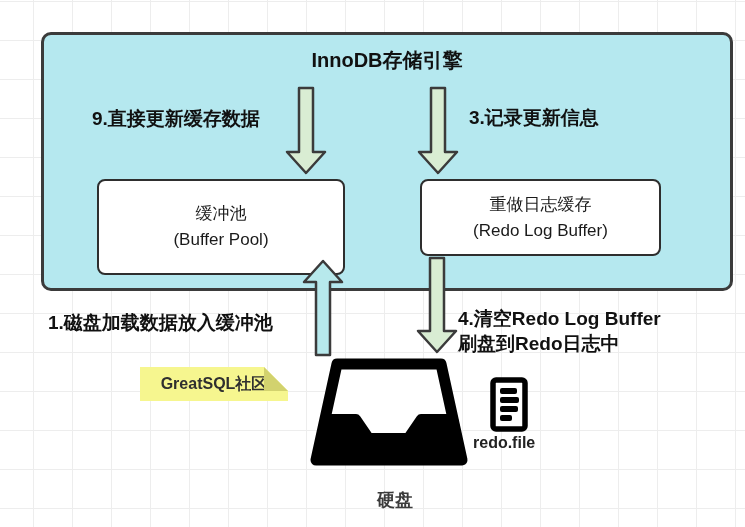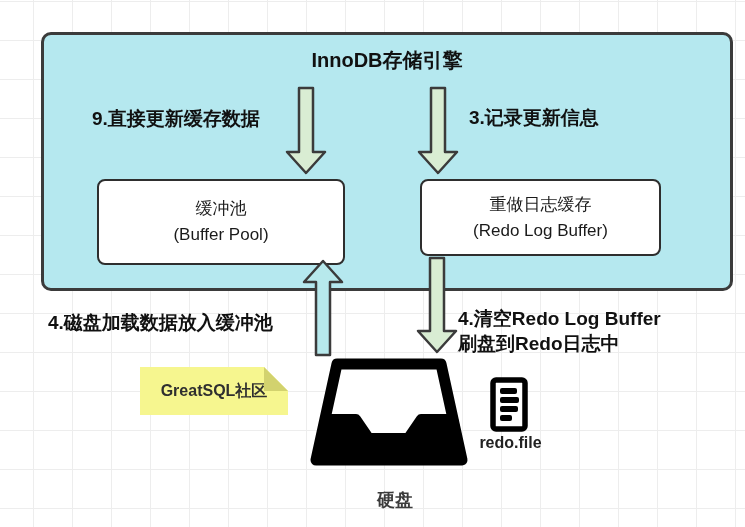--- a/index.html
+++ b/index.html
@@ -34,59 +34,59 @@
   .label-step1 { left:48px;  top:310px; }
   .label-step4 { left:458px; top:306px; width:240px; text-align:left;
                  line-height:25px; white-space:normal; }
 
   .node-box {
     position:absolute; background:#ffffff; border:2.5px solid #2e2e2e;
     border-radius:8px; display:flex; flex-direction:column;
     align-items:center; justify-content:center;
     font-size:17px; color:#1a1a1a; line-height:26px; text-align:center;
   }
-  .box-buffer-pool    { left:97px;  top:179px; width:248px; height:86px; }
+  .box-buffer-pool    { left:97px;  top:179px; width:248px; height:96px; }
   .box-redo-buffer    { left:420px; top:179px; width:241px; height:77px; }
 
   .svg-overlay { position:absolute; left:0; top:0; width:745px; height:527px; }
 
   .sticky-note {
-    position:absolute; left:140px; top:367px; width:148px; height:48px;
+    position:absolute; left:140px; top:367px; width:148px; height:34px;
     background:#f6f68f;
     clip-path:polygon(0 0, calc(100% - 24px) 0, 100% 24px, 100% 100%, 0 100%);
     display:flex; align-items:center; justify-content:center;
   }
   .note-fold {
     position:absolute; right:0; top:0; width:24px; height:24px;
     background:#d2d26e;
     clip-path:polygon(0 0, 100% 100%, 0 100%);
   }
   .note-text { font-size:16px; font-weight:bold; color:#2f2f2f; }
 
   .disk-label {
     position:absolute; left:340px; top:488px; width:110px; text-align:center;
     font-size:18px; font-weight:bold; color:#3c3c3c;
   }
   .file-label {
-    position:absolute; left:473px; top:434px; width:75px; text-align:center;
+    position:absolute; left:473px; top:434px; width:75px; 
     font-size:16px; font-weight:bold; color:#222;
   }
 </style>
 </head>
 <body>
 
 <div class="canvas">
 
   <div class="engine-container">
     <div class="engine-title">InnoDB存储引擎</div>
   </div>
 
   <div class="step-label label-step2">9.直接更新缓存数据</div>
   <div class="step-label label-step3">3.记录更新信息</div>
-  <div class="step-label label-step1">4.磁盘加载数据放入缓冲池</div>
+  <div class="step-label label-step1">1.磁盘加载数据放入缓冲池</div>
   <div class="step-label label-step4">
     <div>4.清空Redo Log Buffer</div>
     <div>刷盘到Redo日志中</div>
   </div>
 
   <div class="node-box box-buffer-pool">
     <div>缓冲池</div>
     <div>(Buffer Pool)</div>
   </div>
   <div class="node-box box-redo-buffer">

